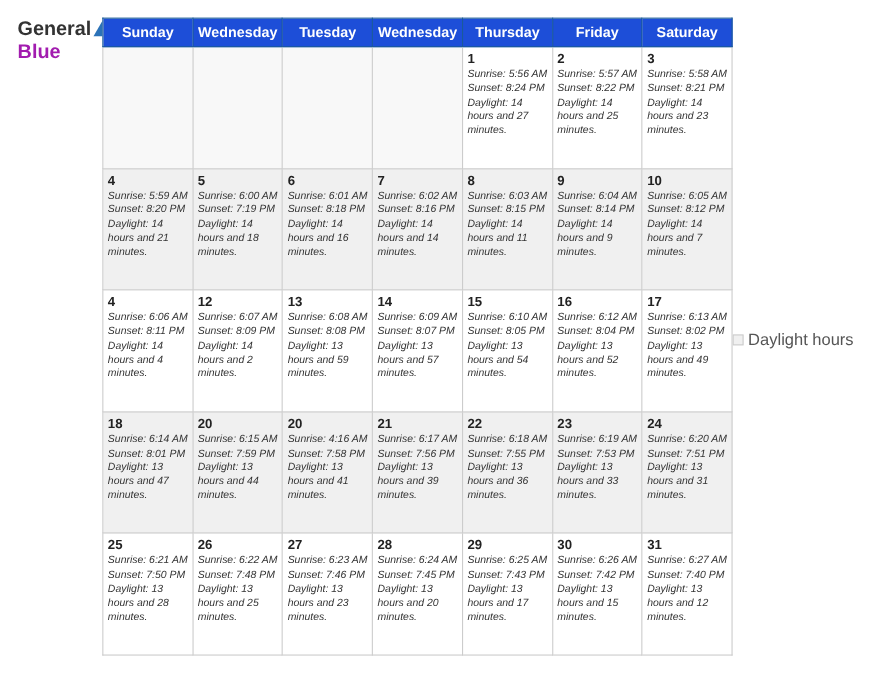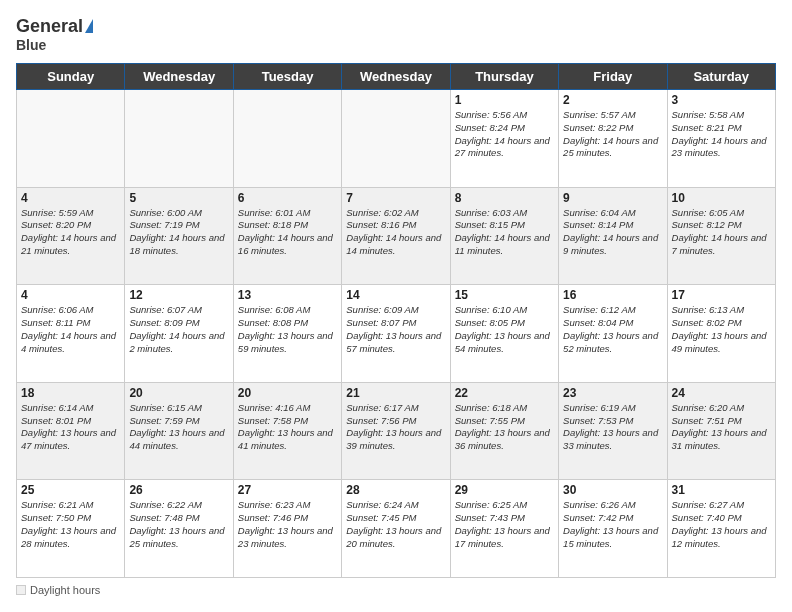--- a/index.html
+++ b/index.html
@@ -8,21 +8,21 @@
       background: #fff;
       width: 792px;
       height: 612px;
       overflow: hidden;
     }
     .page {
       width: 792px;
       height: 612px;
       padding: 16px;
       display: flex;
-      flex-direction: column;
+      flex-direction: row;
     }
     .header {
       display: flex;
       justify-content: space-between;
       align-items: flex-start;
       margin-bottom: 10px;
     }
     .logo {
       display: flex;
       flex-direction: column;
@@ -31,23 +31,23 @@
     .logo-text {
       display: flex;
       align-items: center;
     }
     .logo-general {
       font-size: 18px;
       font-weight: bold;
       color: #333;
     }
     .logo-blue {
-      font-size: 14px;
+      font-size: 18px;
       font-weight: bold;
-      color: #404040;
+      color: #a21caf;
     }
     .logo-triangle {
       width: 0;
       height: 0;
       border-left: 8px solid transparent;
       border-bottom: 14px solid #2b72b8;
       margin-left: 2px;
       margin-bottom: 2px;
     }
     .title-area {
@@ -63,21 +63,21 @@
       color: #444;
     }
     .calendar {
       flex: 1;
       border: 1px solid #ccc;
       border-collapse: collapse;
       width: 100%;
       table-layout: fixed;
     }
     .calendar th {
-      background: #404040;
+      background: #1d4ed8;
       color: #fff;
       text-align: center;
       padding: 5px 2px;
       font-size: 13px;
       border: 1px solid #1a5a9a;
     }
     .calendar td {
       border: 1px solid #ccc;
       vertical-align: top;
       padding: 3px 4px;
@@ -100,21 +100,21 @@
       margin-bottom: 2px;
     }
     .day-info {
       font-size: 9.5px;
       line-height: 1.35;
       color: #333;
       font-style: italic;
     }
     .footer {
       margin-top: 6px;
-      font-size: 11px;
+      font-size: 15px;
       color: #555;
       display: flex;
       align-items: center;
       gap: 4px;
     }
     .footer-dot {
       width: 10px;
       height: 10px;
       background: #f0f0f0;
       border: 1px solid #ccc;

